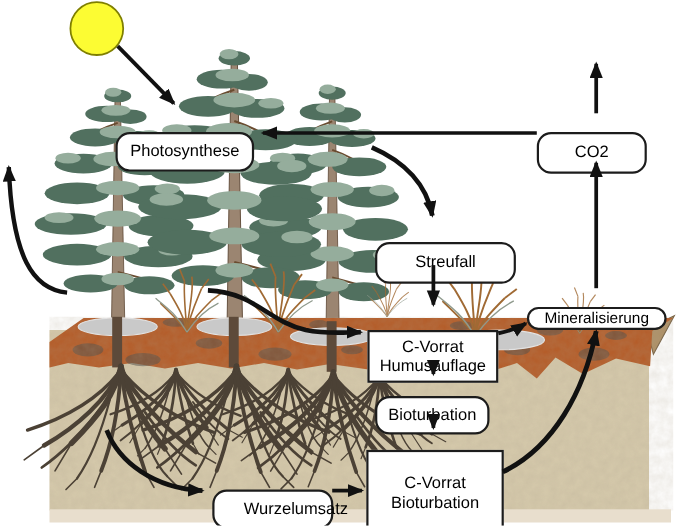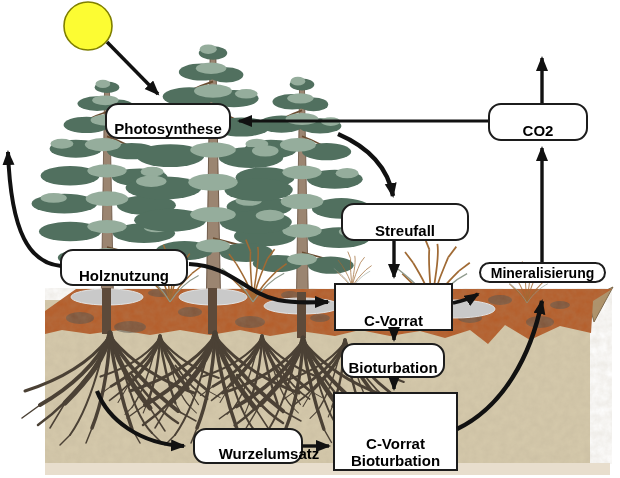--- a/index.html
+++ b/index.html
@@ -3,22 +3,22 @@
 <meta charset="utf-8">
 <style>
   html,body{margin:0;padding:0;background:#fff;}
   #stage{position:relative;width:620px;height:478px;background:#ffffff;overflow:hidden;
          font-family:"Liberation Sans",sans-serif;}
   #stage svg{position:absolute;left:0;top:0;}
   #scene{z-index:0;}
   #arrows{z-index:20;pointer-events:none;}
   .box{position:absolute;z-index:10;background:#ffffff;border:2.2px solid #1c1c1c;
        box-sizing:border-box;display:flex;flex-direction:column;align-items:center;
-       justify-content:flex-end;text-align:center;color:#000;font-weight:bold;
-       font-size:15px;line-height:1.15;white-space:nowrap;}
+       justify-content:center;text-align:center;color:#000;font-weight:normal;
+       font-size:15px;line-height:1.15;white-space:nowrap;margin-top:17px;}
   .rounded{border-radius:13px;}
   .sm{font-size:14px;}
   .box span{display:block;}
 </style>
 </head>
 <body>
 
 <div id="stage">
 
   <svg id="scene" width="620" height="478" viewBox="0 0 620 478">
@@ -192,26 +192,24 @@
   </div>
 
   <div class="box rounded" style="left:488px;top:103px;width:100px;height:38px;">
     <span>CO2</span>
   </div>
 
   <div class="box rounded" style="left:341px;top:203px;width:128px;height:38px;">
     <span>Streufall</span>
   </div>
 
-  <div class="box rounded" style="left:60px;top:249px;width:128px;height:37px;">
-    <span>Holznutzung</span>
-  </div>
 
   <div class="box" style="left:334px;top:283px;width:119px;height:48px;">
     <span>C-Vorrat</span>
+    <span>Humusauflage</span>
   </div>
 
   <div class="box rounded sm" style="left:479px;top:262px;width:127px;height:21px;">
     <span>Mineralisierung</span>
   </div>
 
   <div class="box rounded" style="left:341px;top:343px;width:104px;height:35px;">
     <span>Bioturbation</span>
   </div>
 

